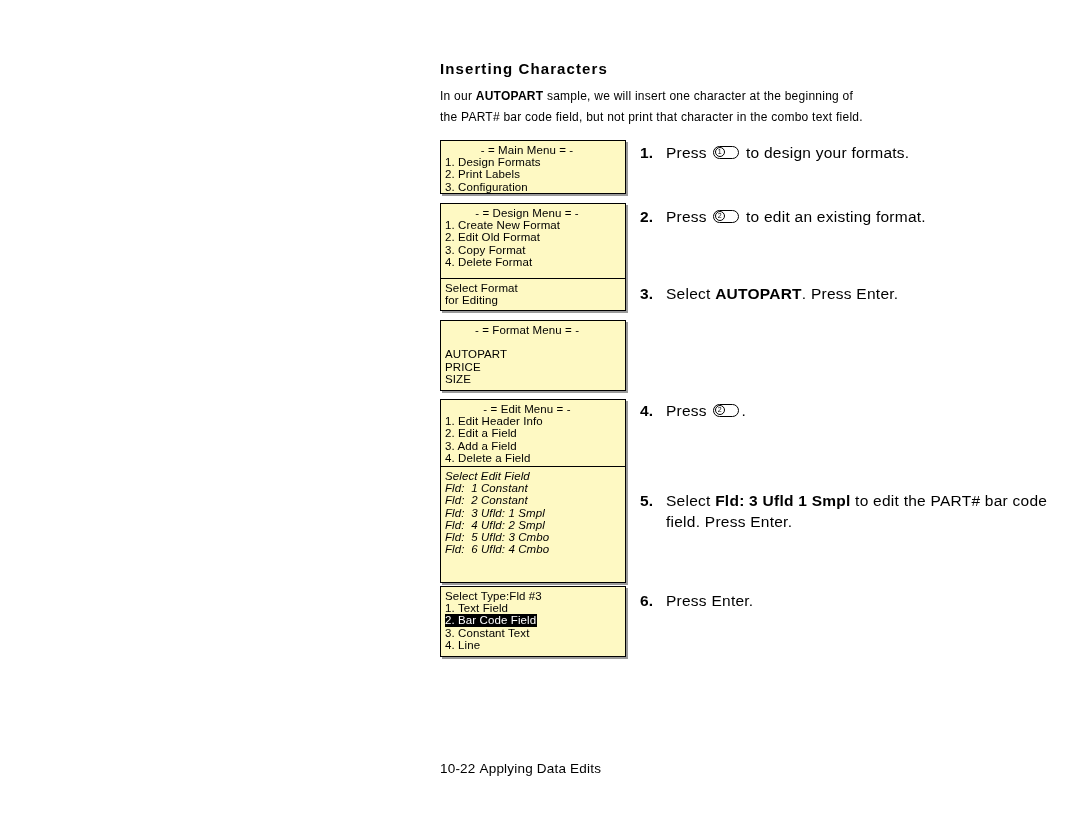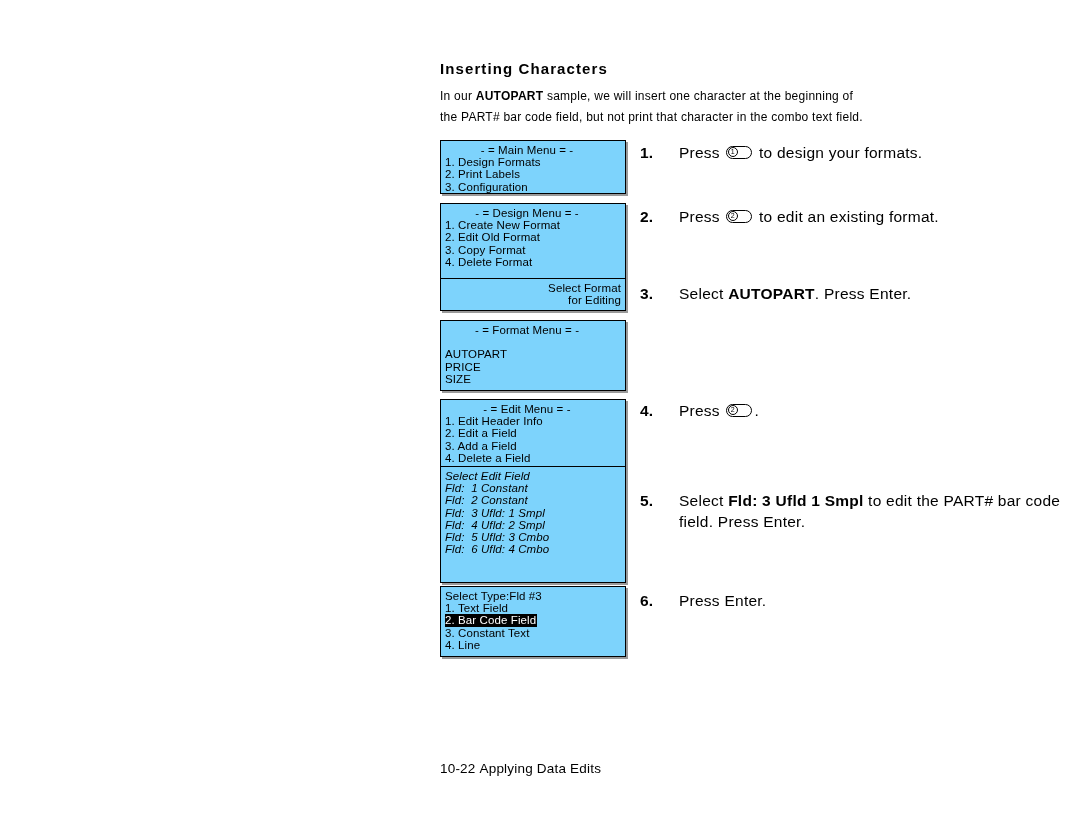--- a/index.html
+++ b/index.html
@@ -46,21 +46,21 @@
     white-space: nowrap;
   }
   #intro .b { font-weight: bold; }
 
   
   .lcd {
     position: absolute;
     left: 0;
     box-sizing: border-box;
     border: 1px solid #000000;
-    background: #7dd3fc;
+    background: #fef9c3;
     box-shadow: 2px 2px 0 0 #9a9a9a;
     font-size: 11.5px;
     line-height: 12.2px;
     padding: 3px 4px 4px 4px;
     width: 186px;
     letter-spacing: 0.1px;
   }
   .lcd .hdr {
     text-align: center;
     padding-right: 12px;
@@ -70,21 +70,21 @@
   .lcd .sel {
     background: #000000;
     color: #ffffff;
     display: inline-block;
     padding: 0 1px 0 0;
     text-align: right;
   }
 
   #lcd-main      { top: 140px; height: 54px; }
   #lcd-design    { top: 203px; height: 76px; }
-  #lcd-selfmt    { top: 278px; height: 33px; text-align: right; }
+  #lcd-selfmt    { top: 278px; height: 33px; }
   #lcd-format    { top: 320px; height: 71px; }
   #lcd-edit      { top: 399px; height: 98px; }
   #lcd-selfield  { top: 466px; height: 117px; font-style: italic; }
   #lcd-seltype   { top: 586px; height: 71px; }
 
   
   .step {
     position: absolute;
     left: 200px;
     width: 400px;
@@ -92,21 +92,21 @@
     line-height: 21px;
     letter-spacing: 0.25px;
   }
   .step .num {
     position: absolute;
     left: 0;
     top: 0;
     font-weight: bold;
   }
   .step .body {
-    margin-left: 39px;
+    margin-left: 26px;
     white-space: nowrap;
   }
   .step .b { font-weight: bold; }
 
   #step-1 { top: 142px; }
   #step-2 { top: 206px; }
   #step-3 { top: 283px; }
   #step-4 { top: 400px; }
   #step-5 { top: 490px; }
   #step-6 { top: 590px; }

